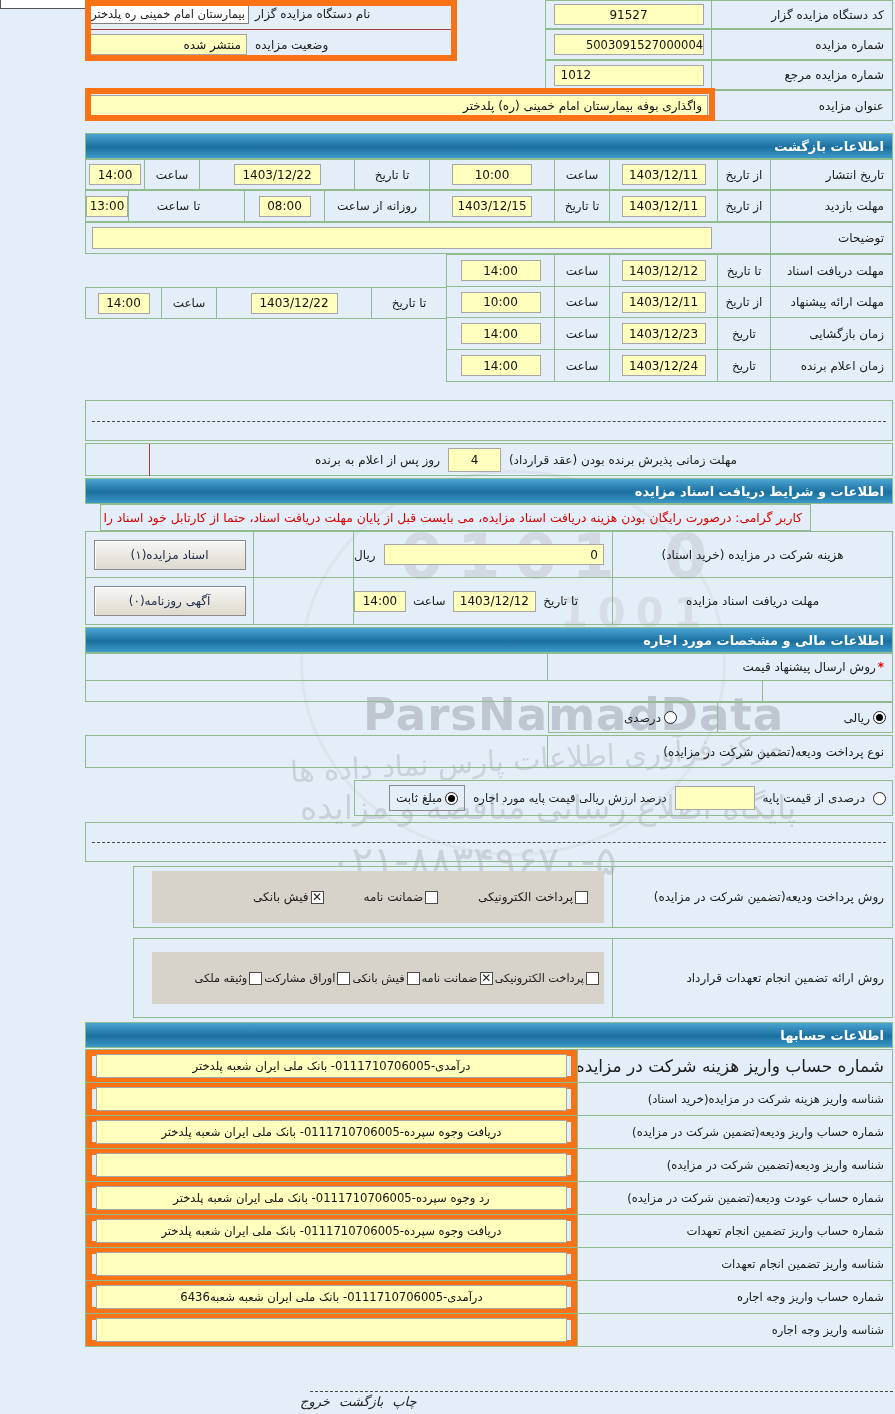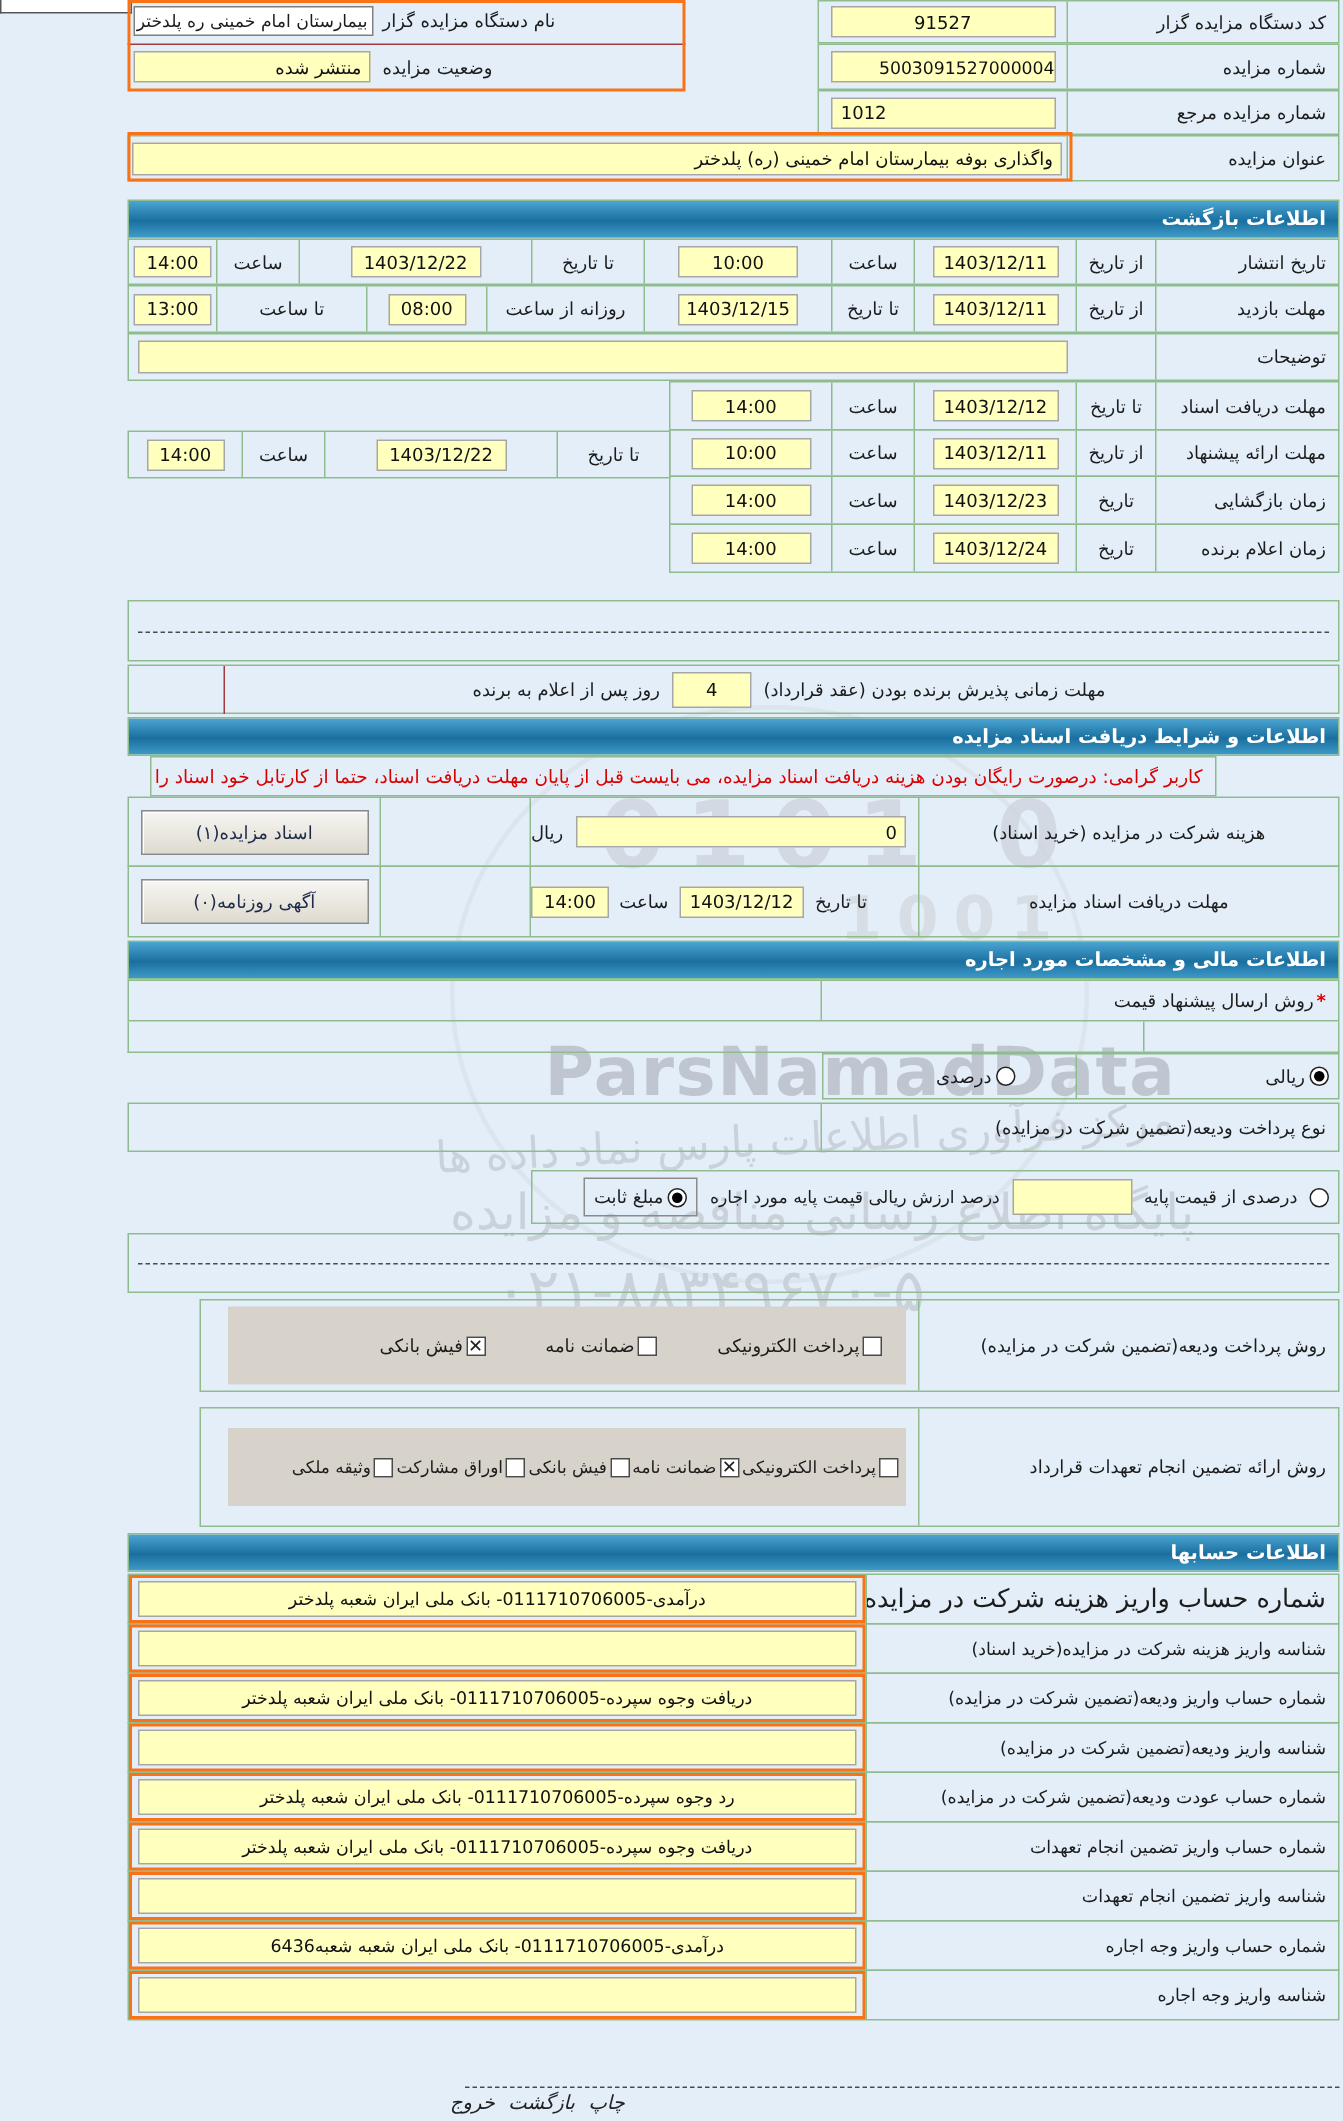--- a/index.html
+++ b/index.html
@@ -11,21 +11,21 @@
   .ybox.rt{justify-content:flex-start;padding-right:5px;}
   .wbox{background:#ffffff;border:1px solid #7f7f7f;display:flex;align-items:center;justify-content:flex-start;padding-right:3px;height:20px;font-size:11.5px;overflow:hidden;white-space:nowrap;box-sizing:border-box;}
   .sechead{background:linear-gradient(180deg,#4ba5d2 0%,#1a6f9f 55%,#3e9ac8 100%);color:#fff;font-weight:bold;font-size:13px;display:flex;align-items:center;padding-right:8px;border:1px solid #8fbc8f;box-sizing:border-box;}
   .grow{display:flex;border:1px solid #8fbc8f;box-sizing:border-box;background:transparent;}
   .cell{display:flex;align-items:center;justify-content:center;box-sizing:border-box;min-width:0;}
   .cell:not(:last-child){border-left:1px solid #8fbc8f;}
   .lblc{justify-content:flex-start;padding-right:8px;white-space:nowrap;overflow:hidden;}
   .ctr{justify-content:center;}
   .fill{flex:1;}
   .txt{white-space:nowrap;}
-  .redbox{border:2px solid #f97316;box-sizing:border-box;pointer-events:none;}
+  .redbox{border:6px solid #f97316;box-sizing:border-box;pointer-events:none;}
   .dashline{border-top:1px dashed #4a4a4a;height:0;}
   .btn{background:linear-gradient(180deg,#f7f6f3,#dedacf);border:1px solid #8a8a8a;box-shadow:inset 1px 1px 0 #ffffff;display:flex;align-items:center;justify-content:center;height:30px;font-size:12px;color:#1d2a4a;cursor:pointer;box-sizing:border-box;}
   .gpanel{background:#d7d3ca;display:flex;align-items:center;box-sizing:border-box;}
   .cb{width:13px;height:13px;border:1px solid #4a4a4a;background:#fff;display:inline-flex;align-items:center;justify-content:center;font-size:12px;line-height:12px;color:#222;flex:none;box-sizing:border-box;}
   .cb.checked::after{content:"✕";margin-top:-1px;}
   .radio{width:13px;height:13px;border:1px solid #222;border-radius:50%;background:#fff;display:inline-block;position:relative;flex:none;box-sizing:border-box;}
   .radio.checked::after{content:"";position:absolute;inset:2px;background:#000;border-radius:50%;}
   .citem{display:flex;align-items:center;gap:2px;white-space:nowrap;}
   .notice{color:#d90000;font-size:12.3px;display:flex;align-items:center;justify-content:flex-start;padding-right:8px;border:1px solid #8fbc8f;box-sizing:border-box;white-space:nowrap;overflow:hidden;}
   .req{color:#e00000;font-weight:bold;margin-left:2px;}
@@ -115,21 +115,21 @@
       <div class="cell lblc" style="width:122px;">مهلت بازدید</div>
       <div class="cell txt" style="width:53px;">از تاریخ</div>
       <div class="cell" style="width:108px;">
           <div class="ybox" style="width:84px;">1403/12/11</div>
         </div>
       <div class="cell txt" style="width:55px;">تا تاریخ</div>
       <div class="cell" style="width:125px;">
           <div class="ybox" style="width:80px;">1403/12/15</div>
         </div>
       <div class="cell txt" style="width:105px;">روزانه از ساعت</div>
-      <div class="cell" style="width:80px;">
+      <div class="cell" style="width:80px;margin-left:16px;">
           <div class="ybox" style="width:52px;">08:00</div>
         </div>
       <div class="cell txt" style="width:100px;">تا ساعت</div>
       <div class="cell fill">
           <div class="ybox" style="width:52px;">13:00</div>
         </div>
     </div>
 
     <div class="abs grow" style="left:85px;top:222px;width:808px;height:32px;">
       <div class="cell lblc" style="width:122px;">توضیحات</div>

